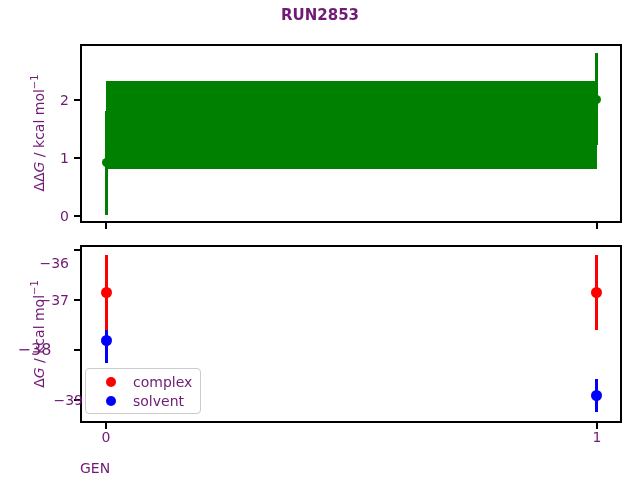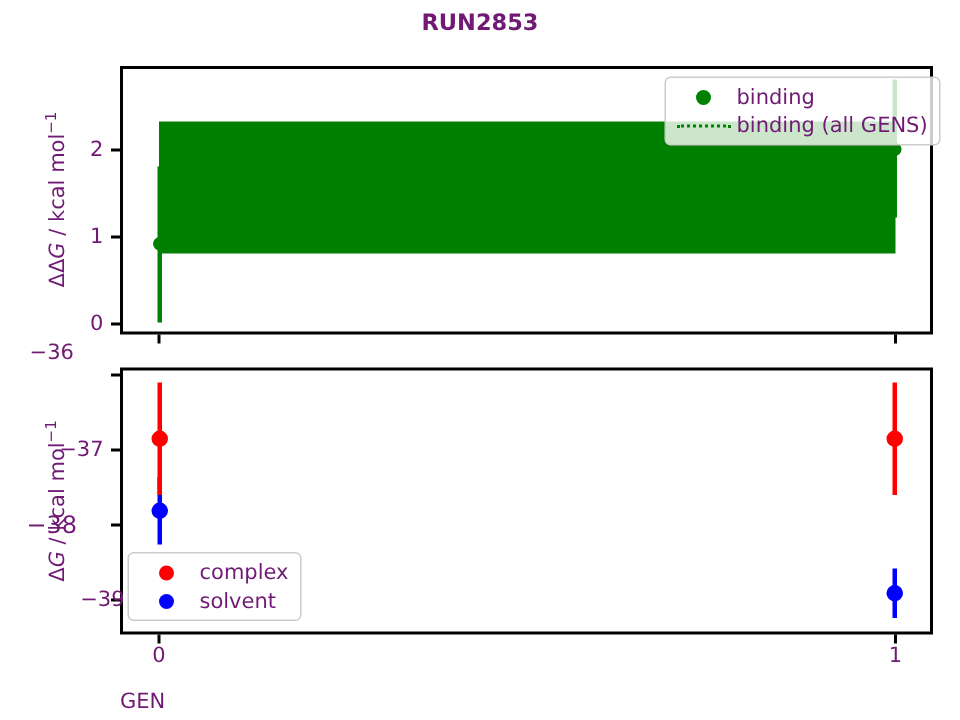--- a/index.html
+++ b/index.html
@@ -63,21 +63,21 @@
       <div style="left: 0px; top: 91.1909px; width: 69px; height: 18px; line-height: 18px; text-align: right; font-size: 14px;">2</div>
       <div style="left: 105.02px; top: 223px; width: 2px; height: 6px; background: rgb(0, 0, 0);"></div>
       <div style="left: 595.962px; top: 223px; width: 2px; height: 6px; background: rgb(0, 0, 0);"></div>
       <div style="left: 106.02px; top: 81.0744px; width: 490.942px; height: 87.4725px; background: rgb(0, 128, 0);"></div>
       <div style="left: 106.02px; top: 123.521px; width: 490.942px; height: 0px; border-top: 2px dotted rgb(0, 128, 0);"></div>
       <div style="left: 104.52px; top: 110.618px; width: 3px; height: 104.272px; background: rgb(0, 128, 0);"></div>
       <div style="left: 595.462px; top: 52.6893px; width: 3px; height: 92.6861px; background: rgb(0, 128, 0);"></div>
       <div style="left: 101.52px; top: 158.254px; width: 9px; height: 9px; background: rgb(0, 128, 0); border-radius: 50%;"></div>
       <div style="left: 592.462px; top: 94.5324px; width: 9px; height: 9px; background: rgb(0, 128, 0); border-radius: 50%;"></div>
       <div style="left: 74px; top: 249px; width: 6px; height: 2px; background: rgb(0, 0, 0);"></div>
-      <div style="left: 0px; top: 226px; width: 69px; height: 18px; line-height: 18px; text-align: center; font-size: 14px;">−36</div>
+      <div style="left: 0px; top: 254px; width: 69px; height: 18px; line-height: 18px; text-align: right; font-size: 14px;">−36</div>
       <div style="left: 74px; top: 299px; width: 6px; height: 2px; background: rgb(0, 0, 0);"></div>
       <div style="left: 0px; top: 291px; width: 69px; height: 18px; line-height: 18px; text-align: right; font-size: 14px;">−37</div>
       <div style="left: 74px; top: 349px; width: 6px; height: 2px; background: rgb(0, 0, 0);"></div>
       <div style="left: 0px; top: 341px; width: 69px; height: 18px; line-height: 18px; text-align: center; font-size: 16px;">−38</div>
       <div style="left: 74px; top: 399px; width: 6px; height: 2px; background: rgb(0, 0, 0);"></div>
       <div style="left: 14px; top: 391px; width: 69px; height: 18px; line-height: 18px; text-align: right; font-size: 14px;">−39</div>
       <div style="left: 105.02px; top: 423px; width: 2px; height: 6px; background: rgb(0, 0, 0);"></div>
       <div style="left: 86.0199px; top: 429px; width: 40px; text-align: center; font-size: 14px;">0</div>
       <div style="left: 595.962px; top: 423px; width: 2px; height: 6px; background: rgb(0, 0, 0);"></div>
       <div style="left: 576.962px; top: 429px; width: 40px; text-align: center; font-size: 14px;">1</div>
@@ -90,34 +90,20 @@
       <div style="left: 100.52px; top: 287px; width: 11px; height: 11px; background: rgb(255, 0, 0); border-radius: 50%;"></div>
       <div style="left: 591.462px; top: 287px; width: 11px; height: 11px; background: rgb(255, 0, 0); border-radius: 50%;"></div>
     </div>
 
   <div class="ylabel" id="ylabel1"><span>ΔΔ</span><i>G</i><span> / kcal mol</span><sup>−1</sup></div>
 
   <div class="ylabel" id="ylabel2"><span>Δ</span><i>G</i><span> / kcal mol</span><sup>−1</sup></div>
 
   <div class="xlabel">GEN</div>
 
-  <div class="legend" id="legend1">
-    <div class="lrow">
-      <span class="lhandle">
-          <span class="ldot" id="h-binding" style="background: rgb(0, 128, 0);"></span>
-        </span>
-      <span class="llabel">binding</span>
-    </div>
-    <div class="lrow">
-      <span class="lhandle">
-          <span class="dotline" id="h-gens" style="border-top: 2px dotted rgb(0, 128, 0);"></span>
-        </span>
-      <span class="llabel">binding (all GENS)</span>
-    </div>
-  </div>
 
   <div class="legend" id="legend2">
     <div class="lrow">
       <span class="lhandle">
           <span class="ldot" id="h-complex" style="background: rgb(255, 0, 0);"></span>
         </span>
       <span class="llabel">complex</span>
     </div>
     <div class="lrow">
       <span class="lhandle">

